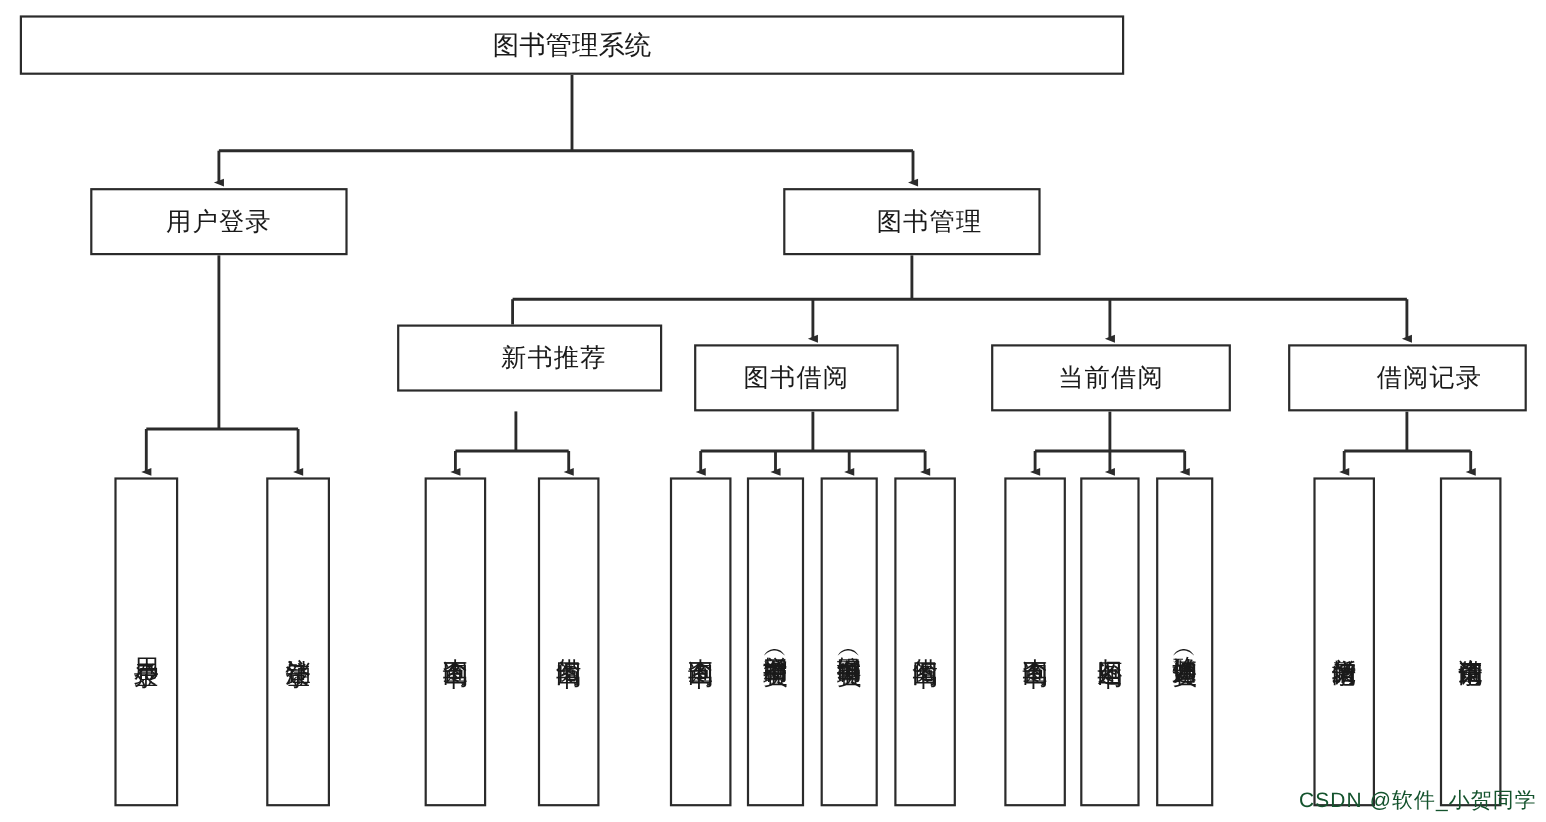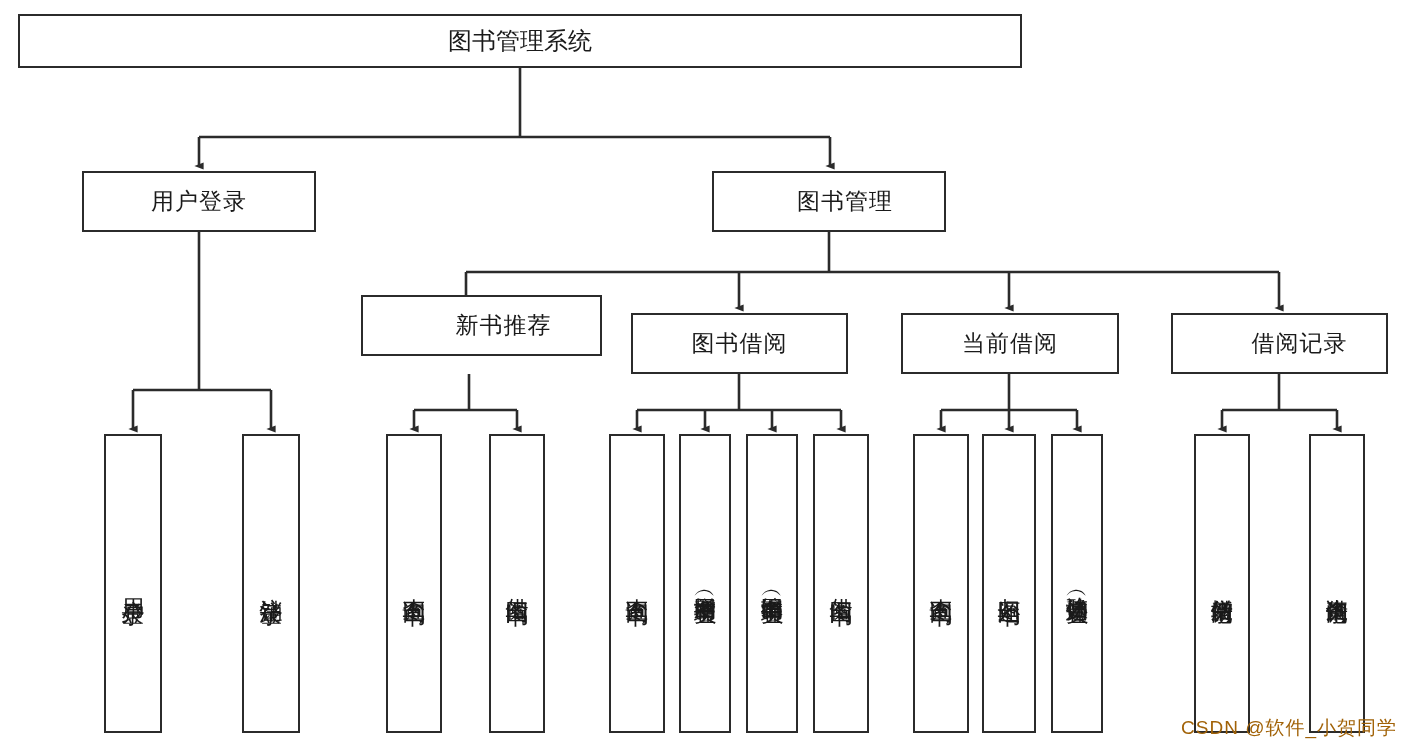--- a/index.html
+++ b/index.html
@@ -63,21 +63,21 @@
   }
   .leaf.tall .vtext {
     font-size: 22px;
     letter-spacing: 1px;
   }
   .watermark {
     position: absolute;
     right: 8px;
     bottom: 6px;
     font-size: 19px;
-    color: #a16207;
+    color: #14532d;
     letter-spacing: 1px;
     white-space: nowrap;
     margin-top: 16px;
   }
 </style>
 </head>
 <body>
 
 <div id="canvas">
 
@@ -138,21 +138,21 @@
   <div class="node h" style="left:82px; top:171px; width:234px; height:61px;">
     <span>用户登录</span>
   </div>
   <div class="node h" style="left:712px; top:171px; width:234px; height:61px;padding-left:32px;">
     <span>图书管理</span>
   </div>
 
   <div class="node h" style="left:361px; top:295px; width:241px; height:61px;padding-left:44px;">
     <span>新书推荐</span>
   </div>
-  <div class="node h" style="left:631px; top:313px; width:217px; height:61px;justify-content:center;">
+  <div class="node h" style="left:631px; top:313px; width:186px; height:61px;justify-content:center;">
     <span>图书借阅</span>
   </div>
   <div class="node h" style="left:901px; top:313px; width:218px; height:61px;">
     <span>当前借阅</span>
   </div>
   <div class="node h" style="left:1171px; top:313px; width:217px; height:61px;padding-left:40px;">
     <span>借阅记录</span>
   </div>
 
   <div class="leaf" style="left:104px; top:434px; width:58px; height:299px;">

